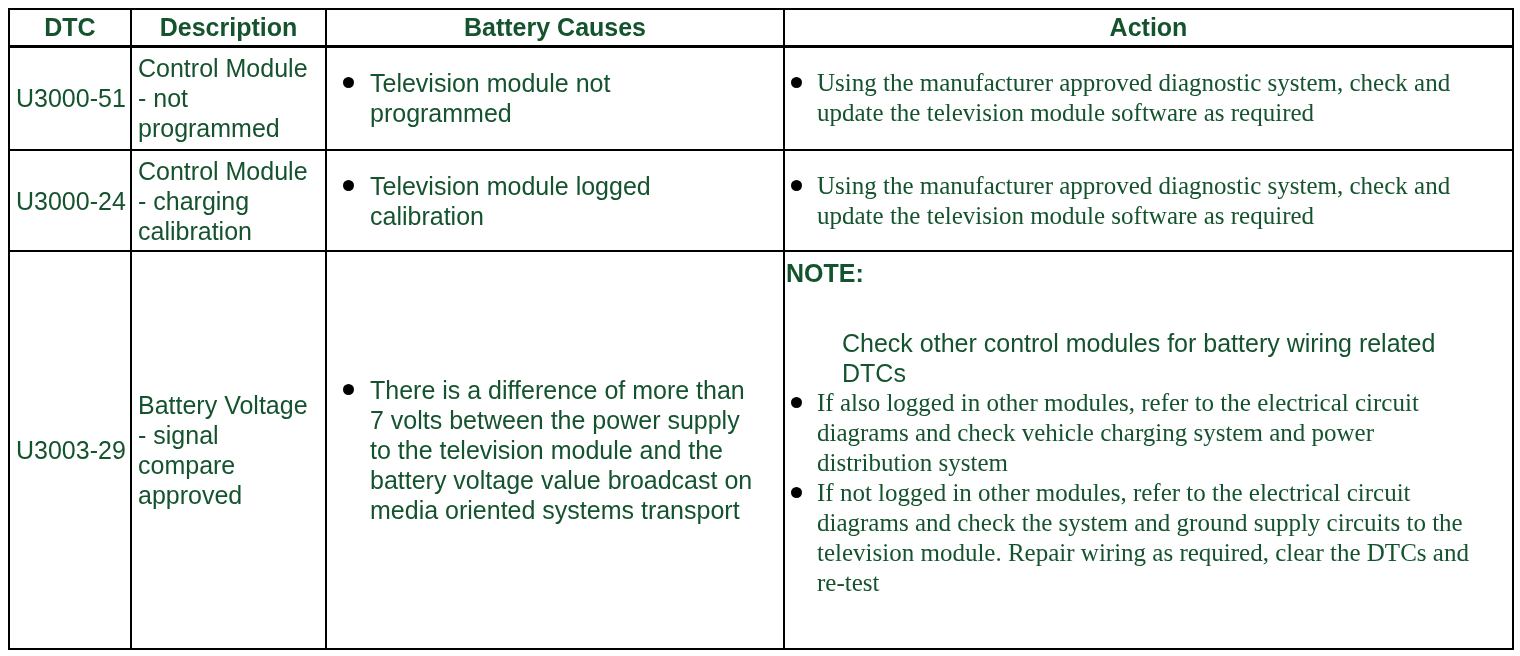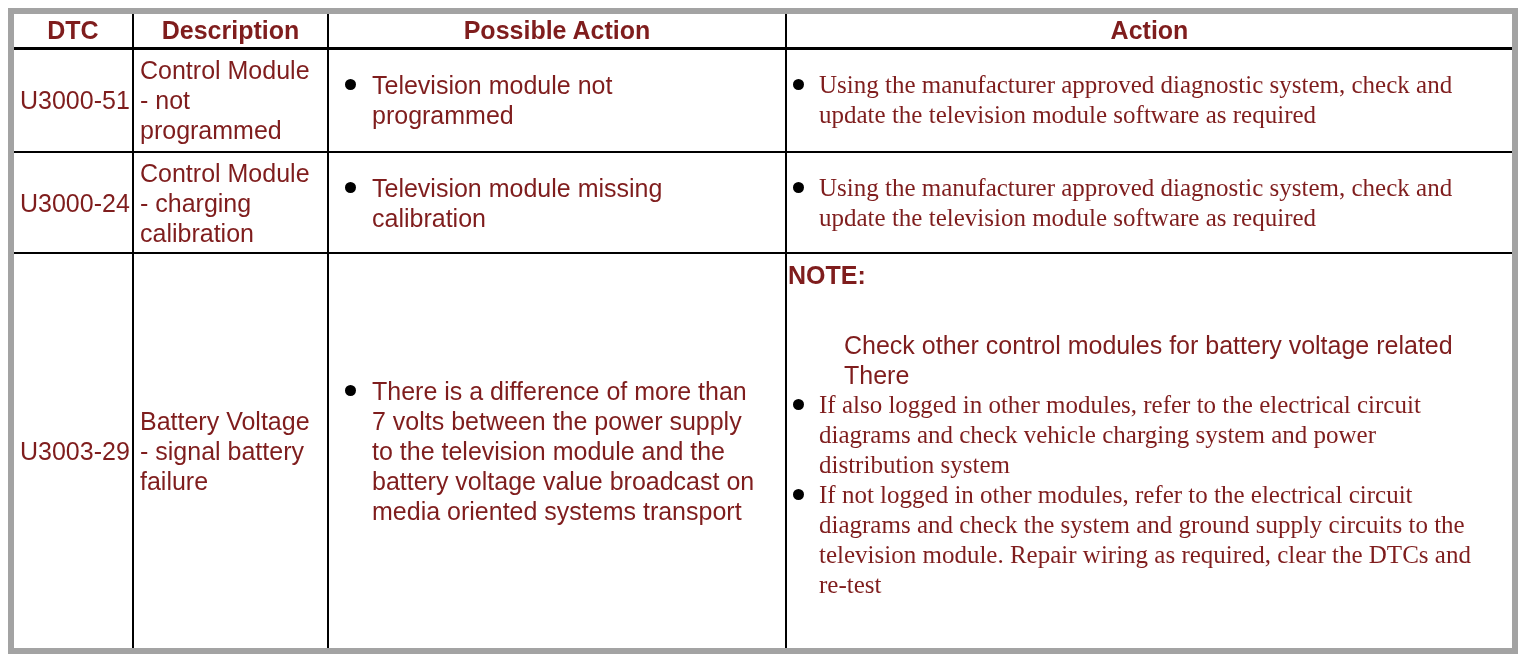--- a/index.html
+++ b/index.html
@@ -10,24 +10,24 @@
     font-family: "Liberation Sans", sans-serif;
     overflow: hidden;
     position: relative;
   }
   table.dtc-table {
     position: absolute;
     left: 8px; top: 8px;
     width: 1504px;
     border-collapse: collapse;
     table-layout: fixed;
-    border: 6px solid #a3a3a3;
+    border: 1px solid #a3a3a3;
     font-size: 25px;
     line-height: 30px;
-    color: #7f1d1d;
+    color: #14532d;
   }
   th, td { border: 2px solid #000; vertical-align: middle; }
   thead tr { height: 37px; }
   thead th {
     border-bottom: 3px solid #000;
     font-weight: bold;
     text-align: center;
     font-size: 25px;
   }
   tr.row-1 { height: 104px; }
@@ -65,21 +65,21 @@
   <colgroup>
     <col style="width:122px">
     <col style="width:195px">
     <col style="width:458px">
     <col style="width:729px">
   </colgroup>
   <thead>
     <tr>
       <th>DTC</th>
       <th>Description</th>
-      <th>Possible Action</th>
+      <th>Battery Causes</th>
       <th>Action</th>
     </tr>
   </thead>
   <tbody>
     <tr class="row-1">
       <td class="c-dtc">U3000-51</td>
       <td class="c-desc">Control Module - not programmed</td>
       <td class="c-causes">
         <ul class="bullets bullets-causes">
           <li>
@@ -97,48 +97,48 @@
         </ul>
       </td>
     </tr>
     <tr class="row-2">
       <td class="c-dtc">U3000-24</td>
       <td class="c-desc">Control Module - charging calibration</td>
       <td class="c-causes">
         <ul class="bullets bullets-causes">
           <li>
             <span class="dot"></span>
-            <span class="li-text">Television module missing calibration</span>
+            <span class="li-text">Television module logged calibration</span>
           </li>
         </ul>
       </td>
       <td class="c-action">
         <ul class="bullets bullets-action">
           <li>
             <span class="dot"></span>
             <span class="li-text">Using the manufacturer approved diagnostic system, check and update the television module software as required</span>
           </li>
         </ul>
       </td>
     </tr>
     <tr class="row-3">
       <td class="c-dtc">U3003-29</td>
-      <td class="c-desc">Battery Voltage - signal battery failure</td>
+      <td class="c-desc">Battery Voltage - signal compare approved</td>
       <td class="c-causes">
         <ul class="bullets bullets-causes">
           <li>
             <span class="dot"></span>
             <span class="li-text">There is a difference of more than 7 volts between the power supply to the television module and the battery voltage value broadcast on media oriented systems transport</span>
           </li>
         </ul>
       </td>
       <td class="c-action c-action-top">
         <div class="note">
           <div class="note-label">NOTE:</div>
-          <div class="note-body">Check other control modules for battery voltage related There</div>
+          <div class="note-body">Check other control modules for battery wiring related DTCs</div>
         </div>
         <ul class="bullets bullets-action row3-bullets">
           <li>
             <span class="dot"></span>
             <span class="li-text">If also logged in other modules, refer to the electrical circuit diagrams and check vehicle charging system and power distribution system</span>
           </li>
           <li>
             <span class="dot"></span>
             <span class="li-text">If not logged in other modules, refer to the electrical circuit diagrams and check the system and ground supply circuits to the television module. Repair wiring as required, clear the DTCs and re-test</span>
           </li>

